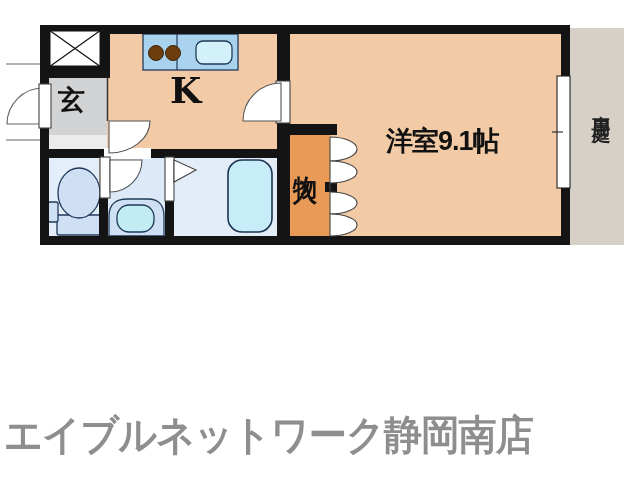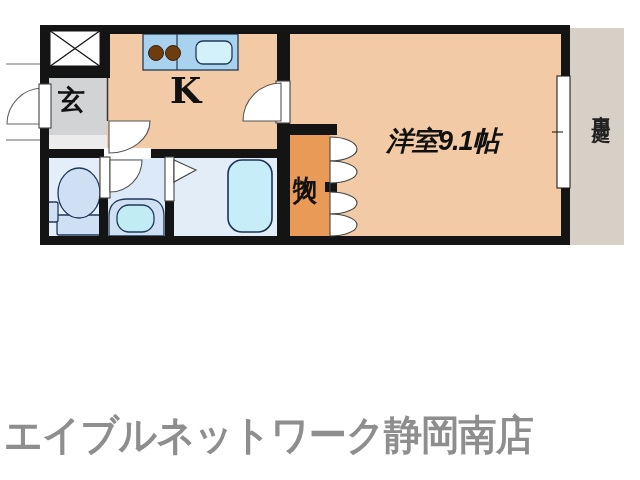--- a/index.html
+++ b/index.html
@@ -2,21 +2,21 @@
 <html><head>
 <meta charset="utf-8">
 <style>
   html,body{margin:0;padding:0;background:#fff;}
   #stage{position:relative;width:640px;height:480px;overflow:hidden;background:#fff;
          font-family:"Liberation Sans",sans-serif;}
   #plan-svg{position:absolute;left:0;top:0;}
   .lbl{position:absolute;color:#111;font-weight:bold;white-space:nowrap;line-height:1;}
   .lbl-genkan{left:58px;top:87px;font-size:27px;}
   .lbl-kitchen{left:170px;top:72px;font-size:36px;font-family:"DejaVu Serif",serif;font-weight:600;}
-  .lbl-western{left:386px;top:128px;font-size:27px;letter-spacing:-1px;font-style:italic;}
+  .lbl-western{left:386px;top:128px;font-size:27px;letter-spacing:-1px;}
   .lbl-vert{writing-mode:vertical-rl;text-orientation:upright;}
   .lbl-storage{left:293px;top:157px;font-size:24px;letter-spacing:3px;}
   .lbl-garden{left:592px;top:100px;font-size:19px;font-weight:600;color:#222;letter-spacing:4px;}
   .brand{position:absolute;left:4px;top:408px;font-size:41px;font-weight:800;color:#8e8e8e;
          letter-spacing:-1px;transform:scaleX(.93);transform-origin:left top;white-space:nowrap;}
 </style>
 </head>
 <body>
 
 <div id="stage">

